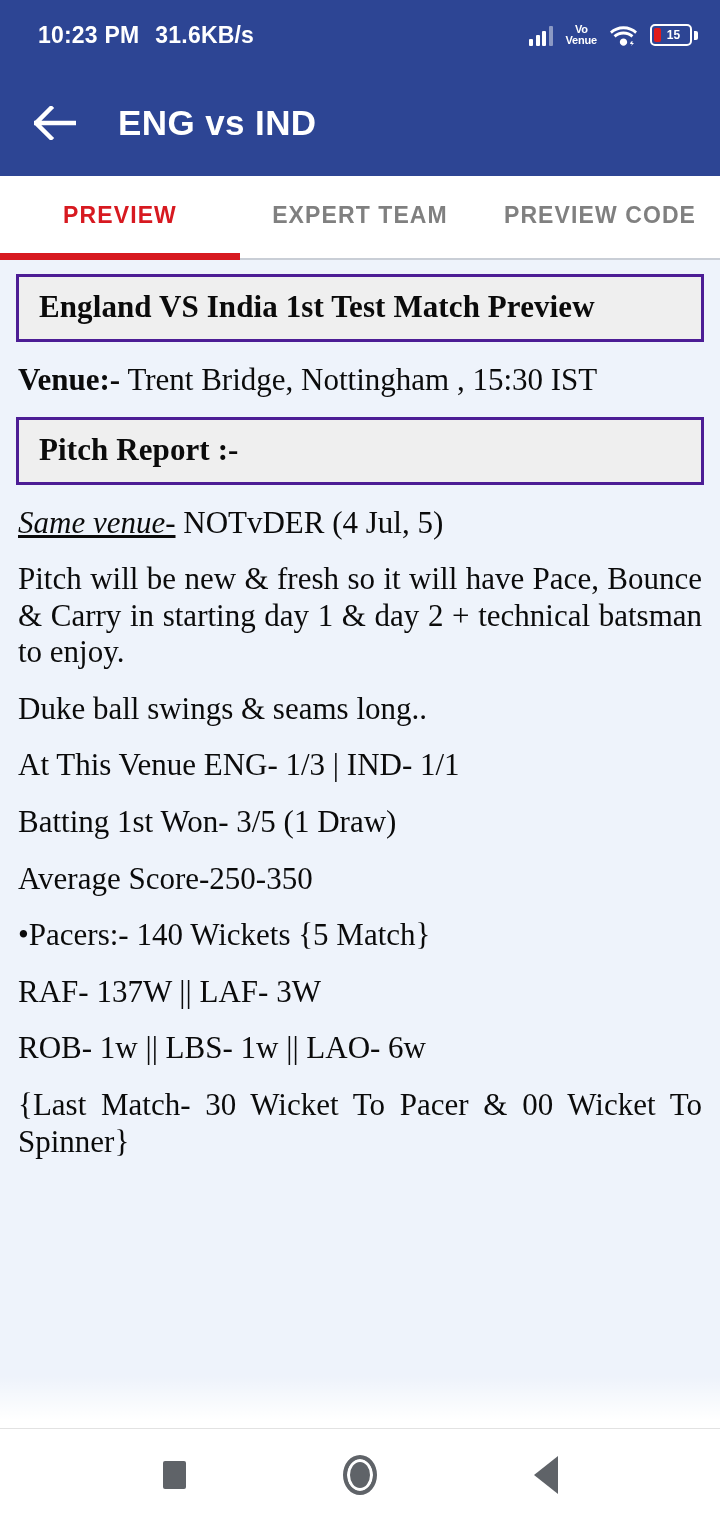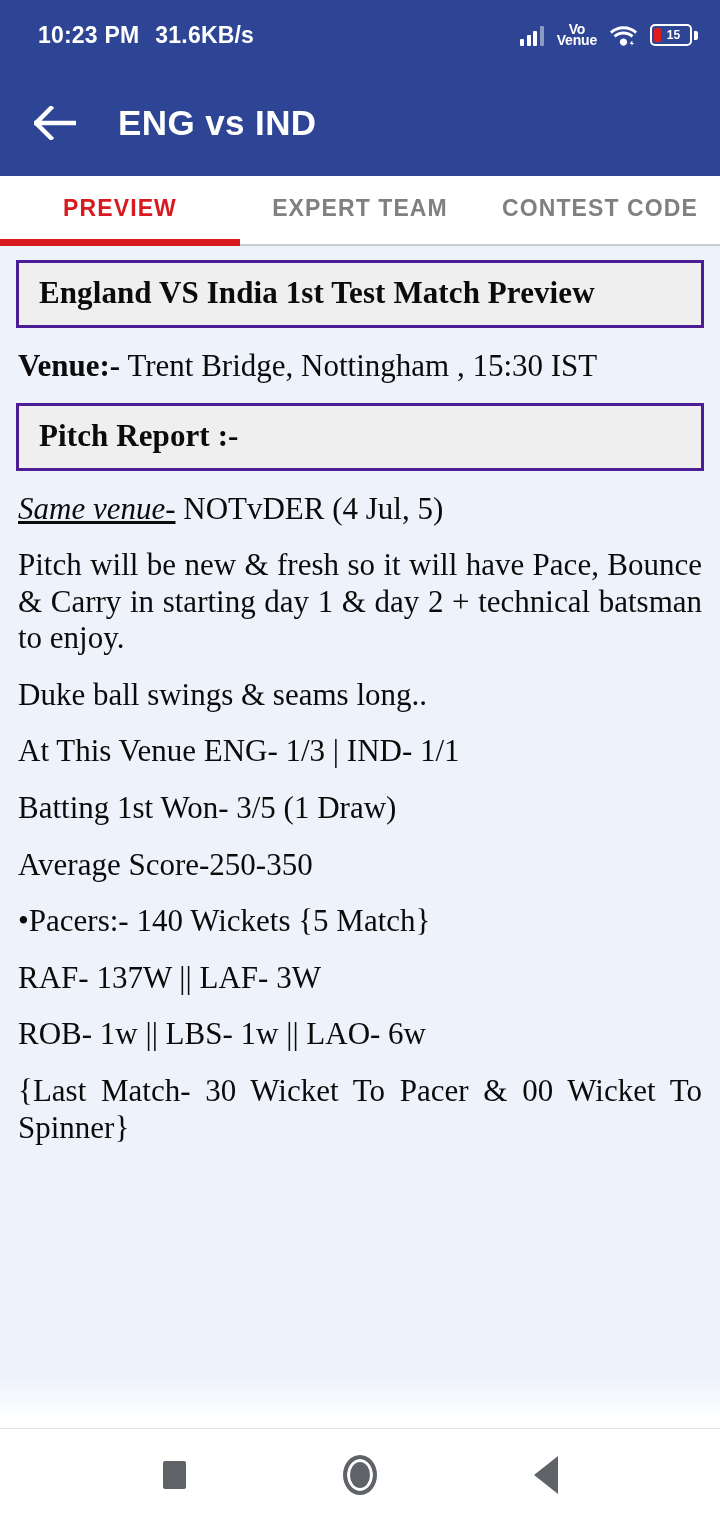--- a/index.html
+++ b/index.html
@@ -53,21 +53,21 @@
     height: 22px;
   }
   .signal-icon i { display: block; width: 4px; background: #ffffff; border-radius: 1px; }
   .signal-icon i:nth-child(1) { height: 7px; }
   .signal-icon i:nth-child(2) { height: 11px; }
   .signal-icon i:nth-child(3) { height: 15px; }
   .signal-icon i:nth-child(4) { height: 20px; opacity: 0.45; }
 
   .vowifi-icon {
     color: #ffffff;
-    font-size: 14px;
+    font-size: 11px;
     font-weight: bold;
     line-height: 11px;
     text-align: center;
     letter-spacing: -0.2px;
   }
 
   .wifi-icon { position: relative; width: 27px; height: 21px; }
   .wifi-icon svg { display: block; }
 
   .battery-icon {
@@ -123,21 +123,21 @@
   }
   .app-title {
     color: #ffffff;
     font-size: 35px;
     font-weight: bold;
     letter-spacing: 0.4px;
   }
 
   
   .tab-bar {
-    height: 70px;
+    height: 84px;
     background: #ffffff;
     display: flex;
     position: relative;
     flex: 0 0 auto;
     border-bottom: 2px solid #c9ced6;
   }
   .tab {
     flex: 1 1 0;
     display: flex;
     align-items: center;
@@ -280,21 +280,21 @@
   </div>
 
   <div class="tab-bar">
     <div class="tab active">
       <span>PREVIEW</span>
     </div>
     <div class="tab">
       <span>EXPERT TEAM</span>
     </div>
     <div class="tab">
-      <span>CONTEST CODE</span>
+      <span>PREVIEW CODE</span>
     </div>
   </div>
 
   <div class="content">
 
     <div class="section-box">
       <div class="section-title">England VS India 1st Test Match Preview</div>
     </div>
 
     <p class="para">

